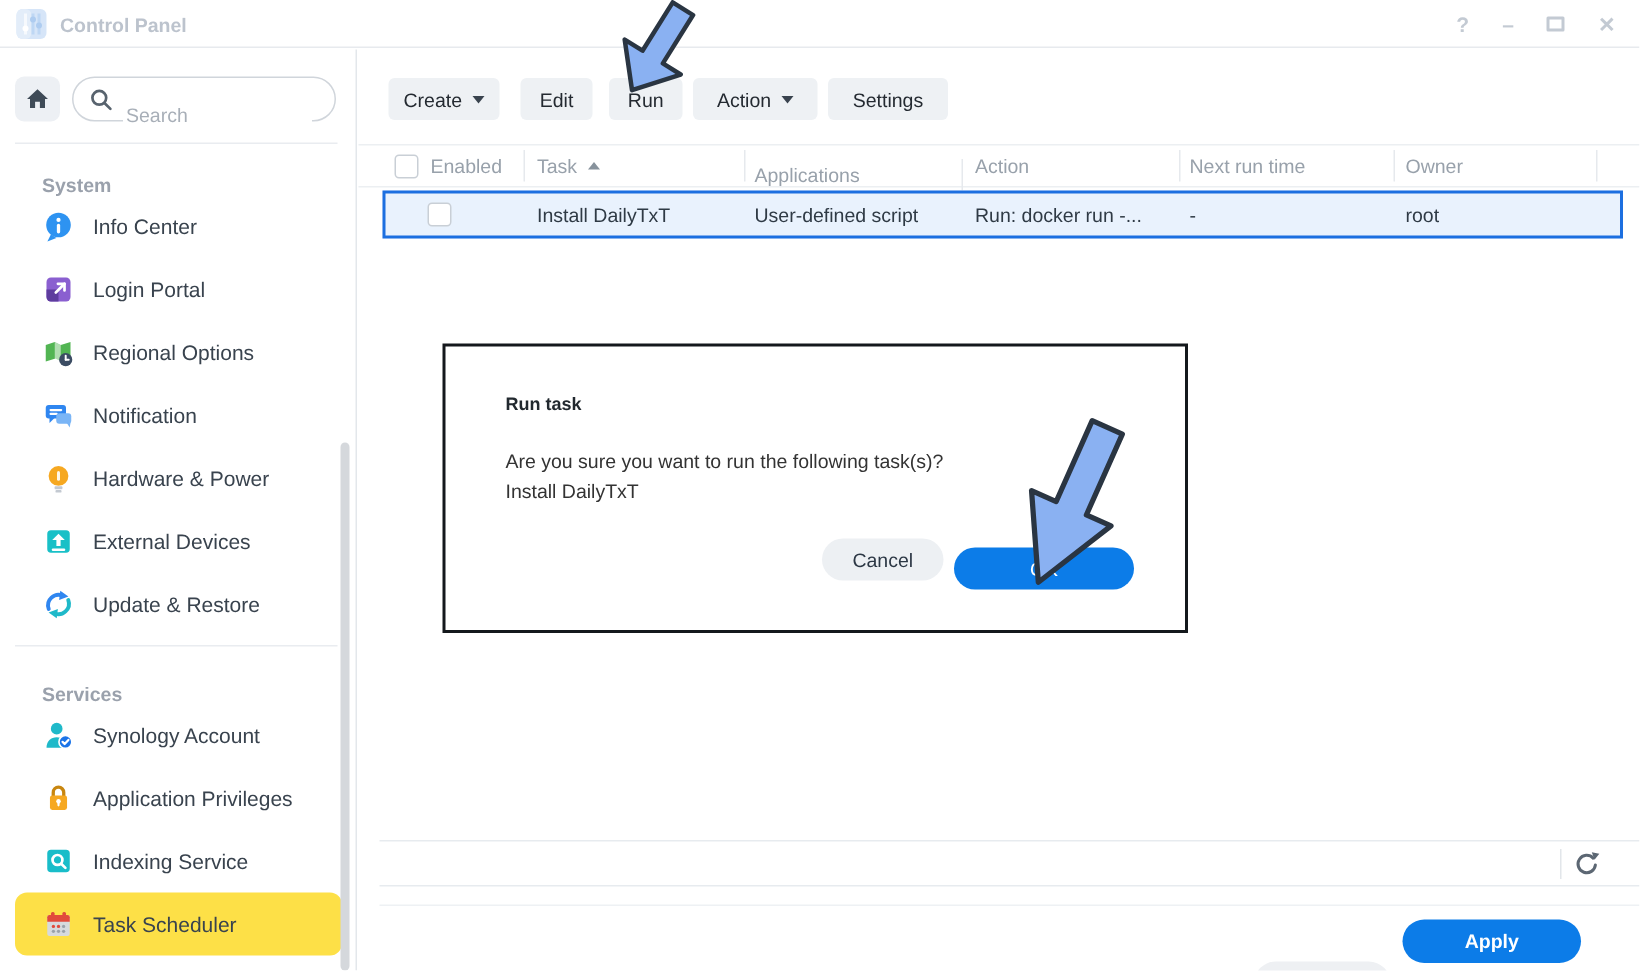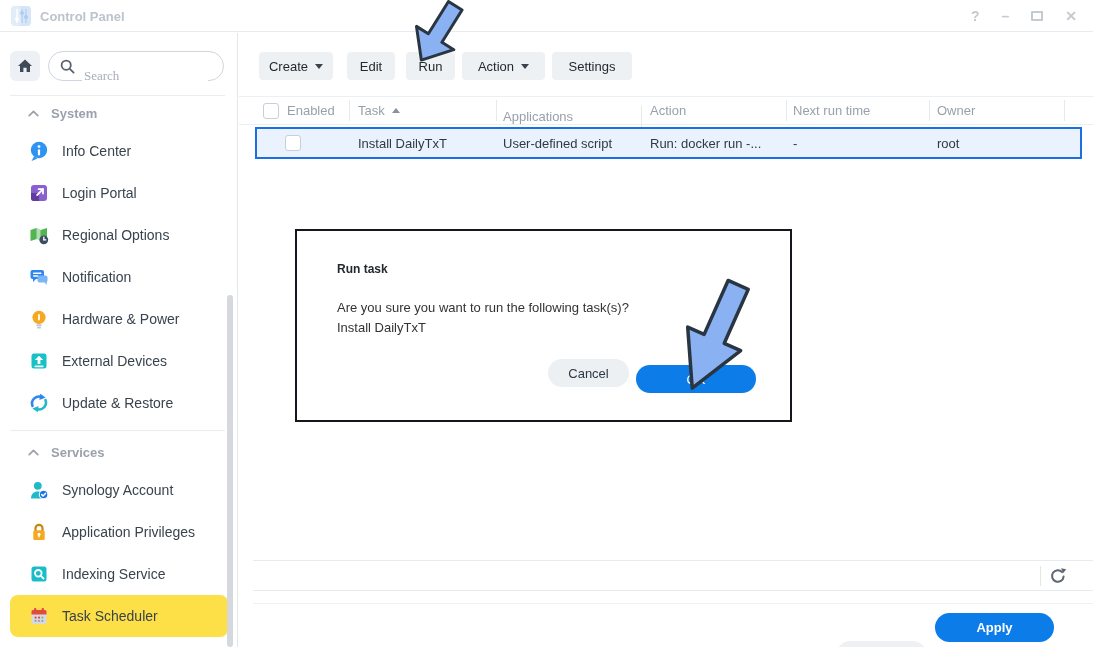--- a/index.html
+++ b/index.html
@@ -13,24 +13,24 @@
   .titlebar { position:absolute; top:0; left:0; right:0; height:32px; background:#fff; border-bottom:1px solid #e7eaee; z-index:2; }
   .app-icon { position:absolute; left:10px; top:5px; width:22px; height:22px; opacity:.5; }
   .app-title { position:absolute; left:40px; top:9px; font-size:13px; font-weight:bold; color:#bcc3cd; }
   .win-controls { position:absolute; right:16px; top:0; height:32px; display:flex; align-items:center; gap:22px; color:#c3cad3; font-size:14px; font-weight:bold; }
   .win-box { width:12px; height:10px; border:2px solid #c3cad3; border-radius:1px; }
 
   
   .sidebar { position:absolute; top:33px; left:0; width:238px; bottom:0; background:#fff; border-right:1px solid #e3e7eb; z-index:1; }
   .home-btn { position:absolute; left:10px; top:18px; width:30px; height:30px; background:#edf0f4; border-radius:6px; display:flex; align-items:center; justify-content:center; }
   .search-box { position:absolute; left:48px; top:18px; width:176px; height:30px; border:1px solid #d0d5db; border-radius:16px; background:#fff; display:flex; align-items:center; padding-left:11px; }
-  .search-box input { border:none; outline:none; font-size:13px; color:#333; width:126px; margin-left:7px; font-family:Liberation Serif, serif;margin-top:20px; }
+  .search-box input { border:none; outline:none; font-size:13px; color:#333; width:126px; margin-left:7px; font-family:Liberation Sans, sans-serif;margin-top:20px; }
   .search-box input::placeholder { color:#a8afb8; }
   .sb-divider { position:absolute; left:10px; right:12px; height:1px; background:#e9ecf0; }
-  .sec-header { position:absolute; left:0; height:18px; display:flex; align-items:center; gap:12px; padding-left:28px; font-size:13px; font-weight:bold; color:#9aa1ac; }
+  .sec-header { position:absolute; left:0; height:18px; display:flex; align-items:center; gap:12px; padding-left:28px; font-size:13px; font-weight:bold; color:#9aa1ac;flex-direction:column; }
   .sb-item { position:absolute; left:10px; width:218px; height:42px; border-radius:8px; display:flex; align-items:center; gap:12px; padding-left:18px; font-size:14px; color:#39434e; cursor:default; }
   .sb-item.selected { background:#fde047; }
   .sb-item .ic { width:22px; height:22px; flex:0 0 22px; }
   .sb-scrollthumb { position:absolute; left:227px; top:262px; width:6px; bottom:0; background:#d5d8dc; border-radius:3px; }
 
   
   .main { position:absolute; top:33px; left:239px; right:0; bottom:0; background:#fff; }
   .tb-btn { position:absolute; top:19px; height:28px; background:#eef1f4; border-radius:4px; font-size:13px; color:#242a31; display:flex; align-items:center; justify-content:center; gap:7px; }
   .caret-down { width:0; height:0; border-left:4px solid transparent; border-right:4px solid transparent; border-top:5px solid #39434e; margin-top:1px; }
 

